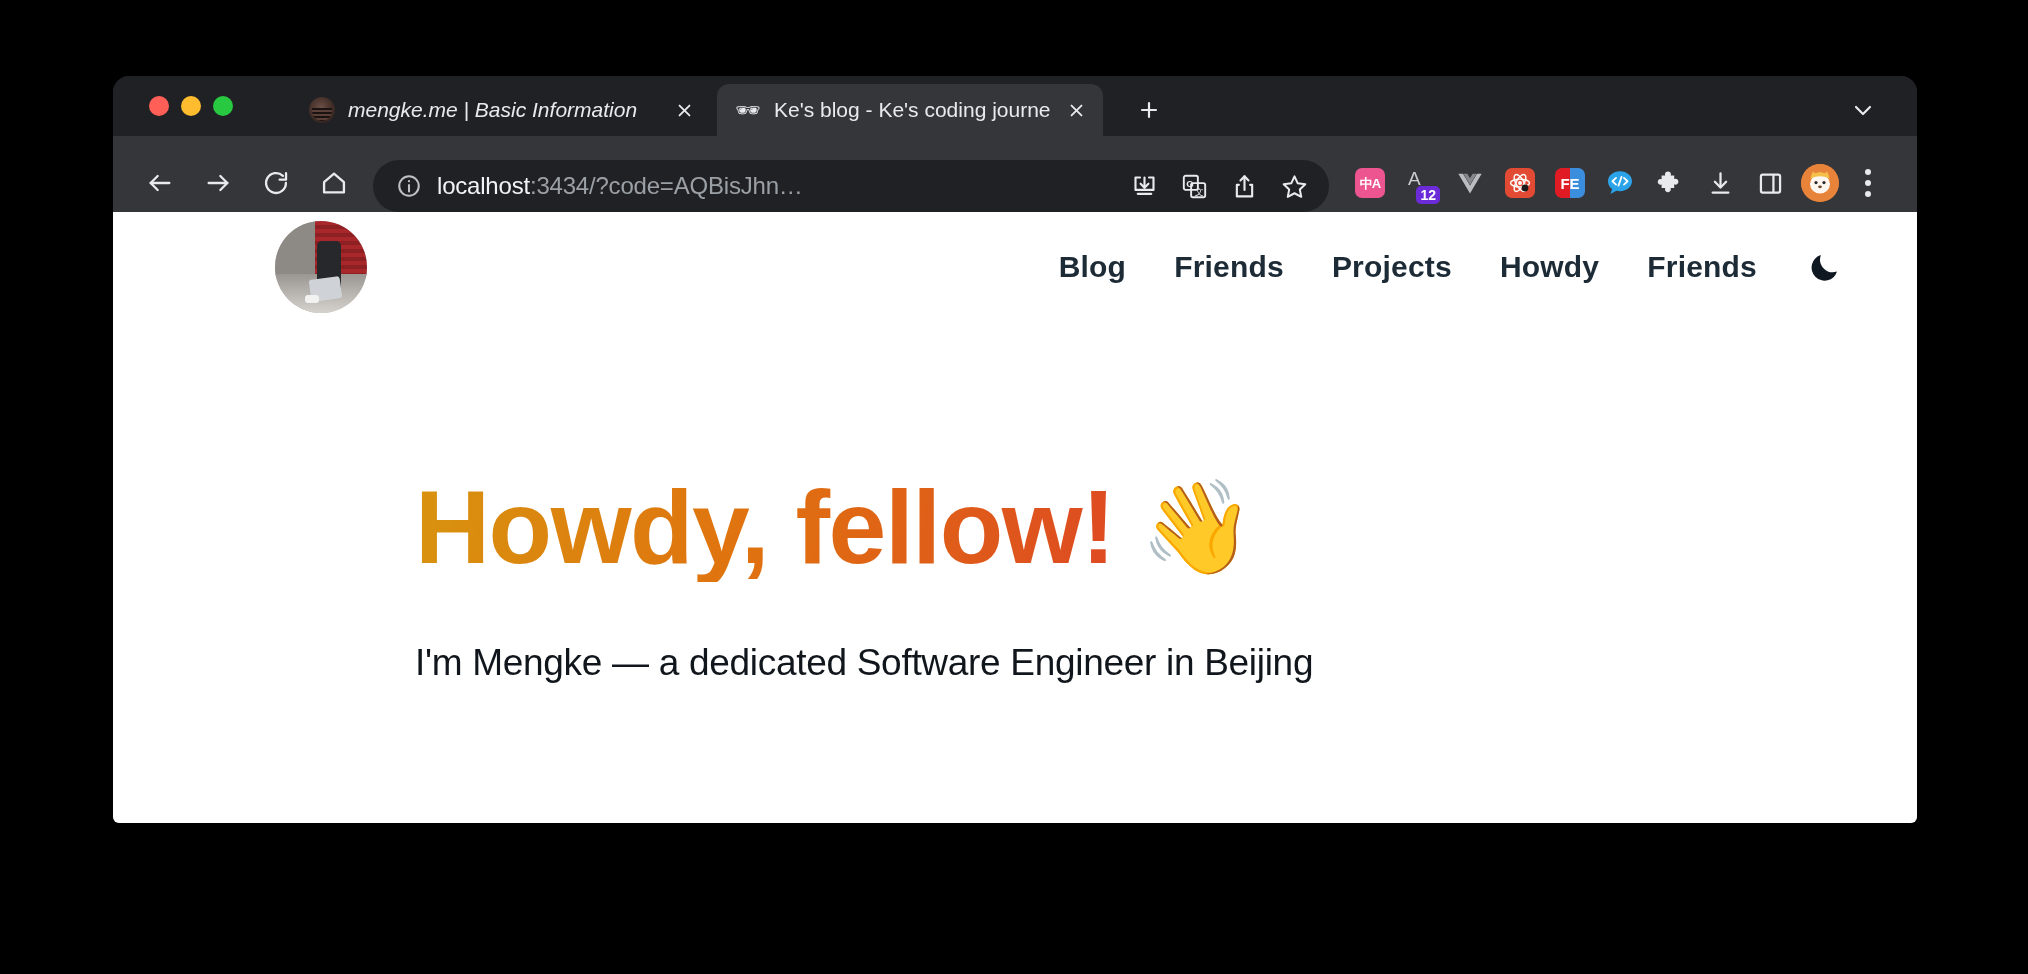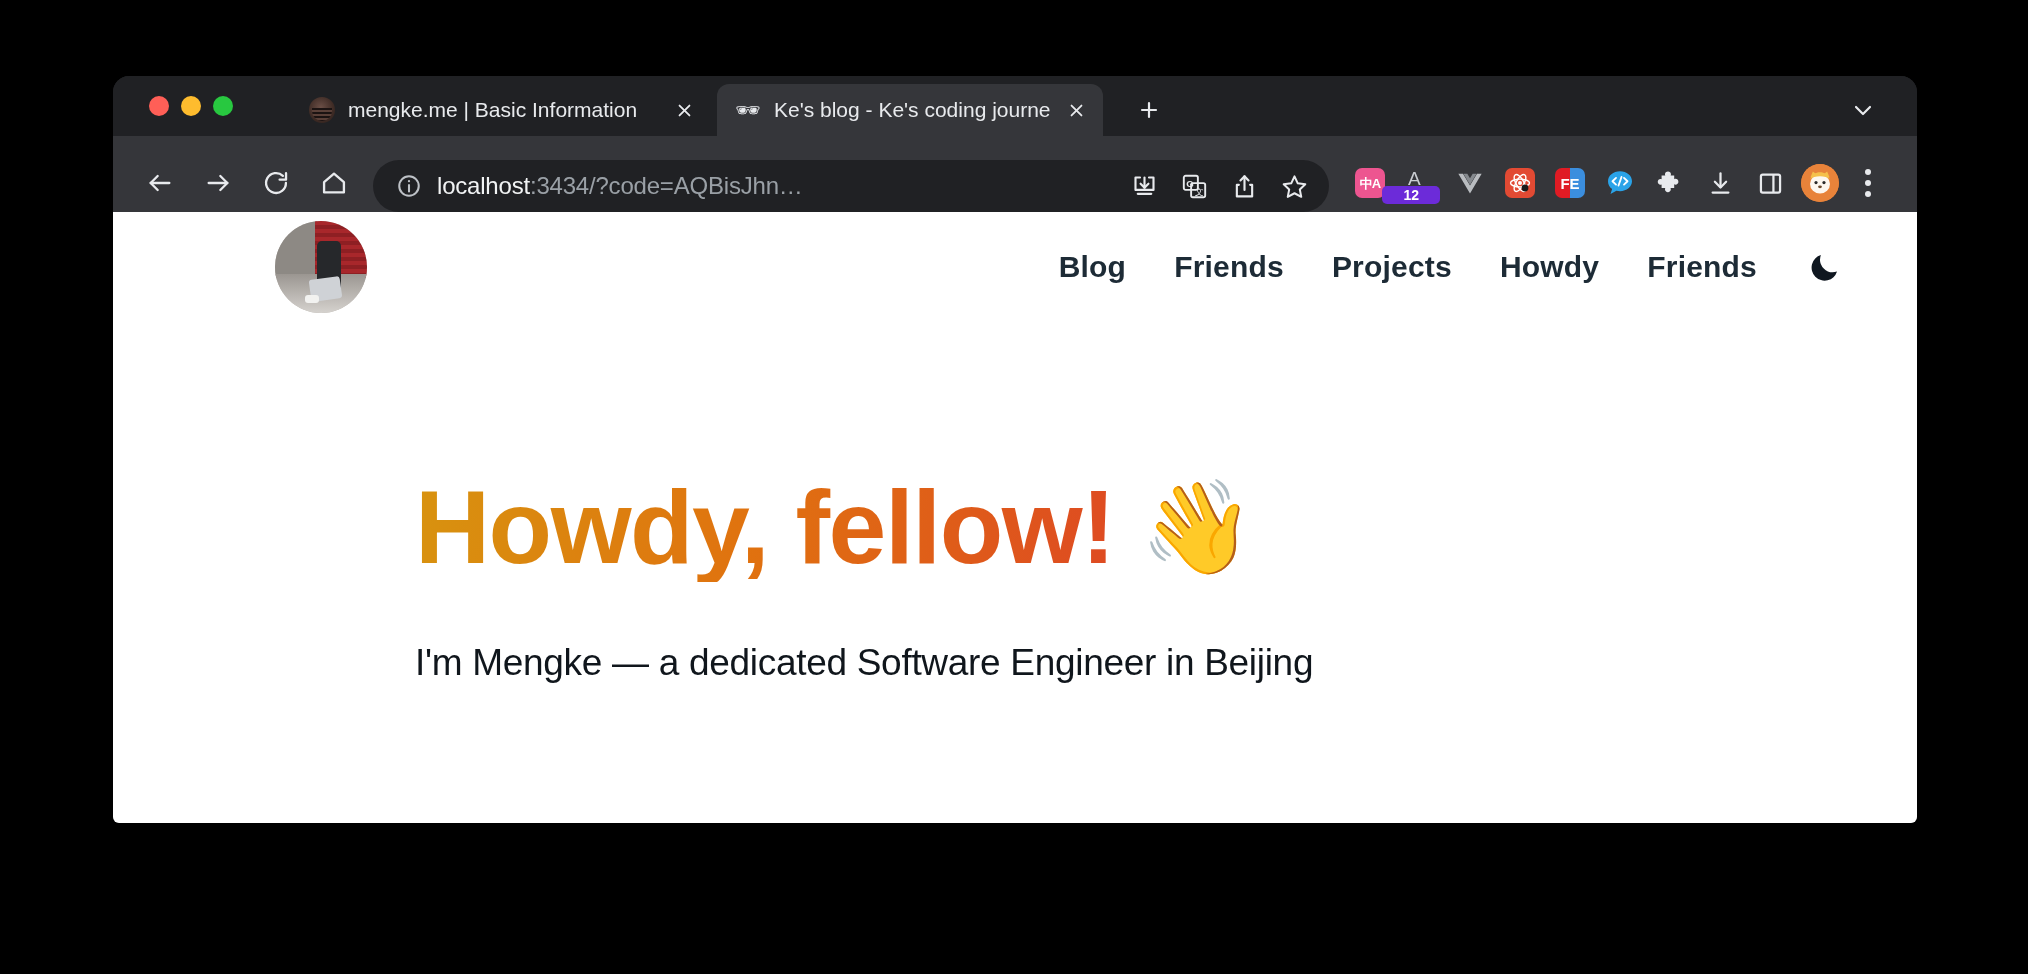--- a/index.html
+++ b/index.html
@@ -55,21 +55,21 @@
     border-radius: 12px 12px 0 0;
     display: flex;
     align-items: center;
     padding: 0 14px 0 18px;
     gap: 13px;
     color: #e8eaed;
     font-size: 21px;
     white-space: nowrap;
     overflow: hidden;
   }
-  .tab.inactive { background: transparent; }
+  .tab.inactive { background: transparent; font-style: italic; }
   .tab.active   { background: #35363a; }
 
   #tab-0 { left: 178px; width: 420px; }
   #tab-1 { left: 604px; width: 386px; }
 
   .tab-favicon {
     width: 26px; height: 26px;
     flex: 0 0 26px;
     border-radius: 50%;
     display: flex; align-items: center; justify-content: center;
@@ -231,21 +231,21 @@
     top: 1px; left: 3px;
   }
   .ext-badge {
     position: absolute;
     right: -5px; bottom: -6px;
     background: #6c2bd9;
     color: #fff;
     font-size: 14px;
     font-weight: bold;
     border-radius: 5px;
-    padding: 1px 21px;
+    padding: 1px 4px;
     line-height: 1.15;
   }
 
   .ext-vue {
     background: transparent;
     width: 30px; height: 30px;
     display: flex; align-items: center; justify-content: center;
   }
   .ext-react {
     background: #e24a33;

